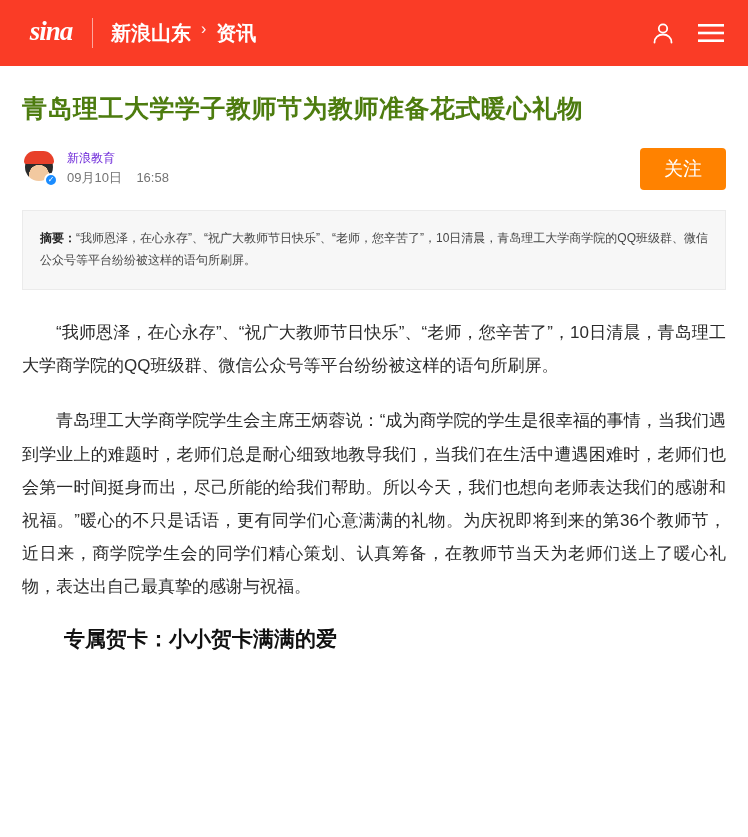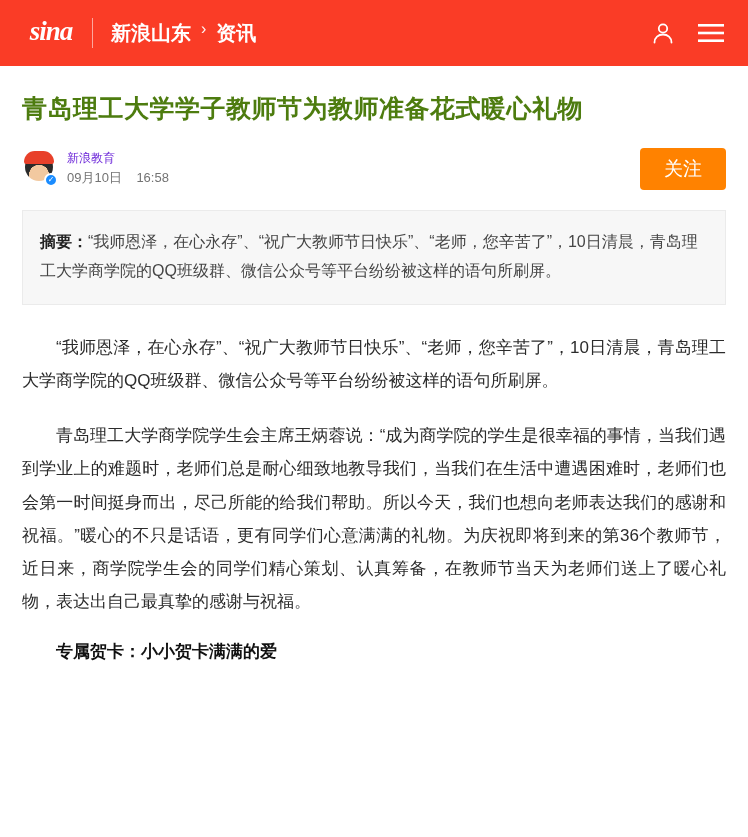--- a/index.html
+++ b/index.html
@@ -148,41 +148,41 @@
     border-radius: 4px;
     padding: 8px 24px;
     cursor: pointer;
     font-family: "Liberation Sans", sans-serif;
   }
 
   .summary {
     background: #f7f7f7;
     border: 1px solid #ebebeb;
     padding: 16px 17px 18px 17px;
-    font-size: 16px;
+    font-size: 12px;
     line-height: 1.85;
     color: #454545;
     margin-bottom: 26px;
     box-sizing: border-box;
   }
   .summary b {
     color: #222;
     font-weight: bold;
   }
 
   .para {
     font-size: 17px;
     line-height: 1.95;
     color: #2b2b2b;
     text-indent: 2em;
     margin: 0 0 22px 0;
     text-align: justify;
   }
   .subhead {
-    font-size: 17px;
+    font-size: 21px;
     font-weight: bold;
     color: #111;
     text-indent: 2em;
     margin: 0;
   }
 </style>
 </head>
 <body>
 
 <div class="topbar">

